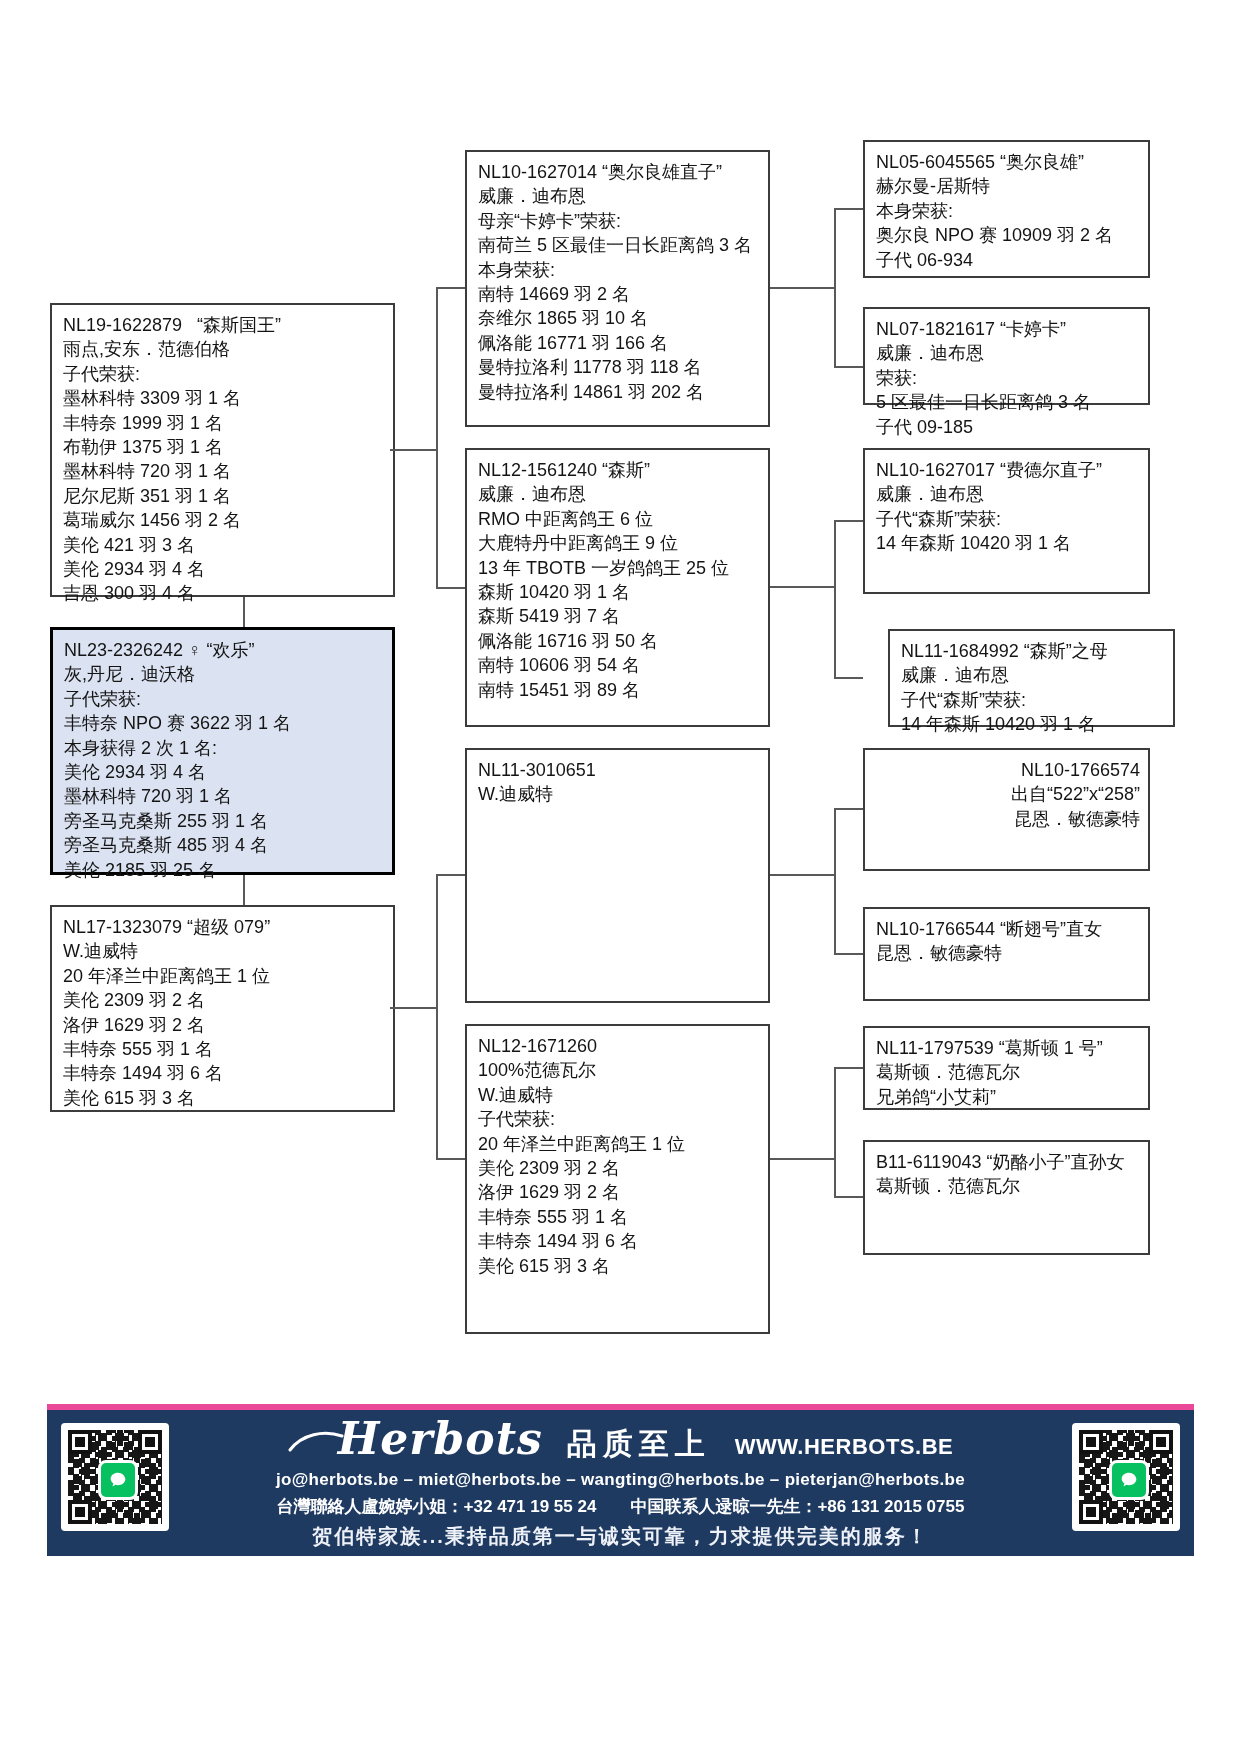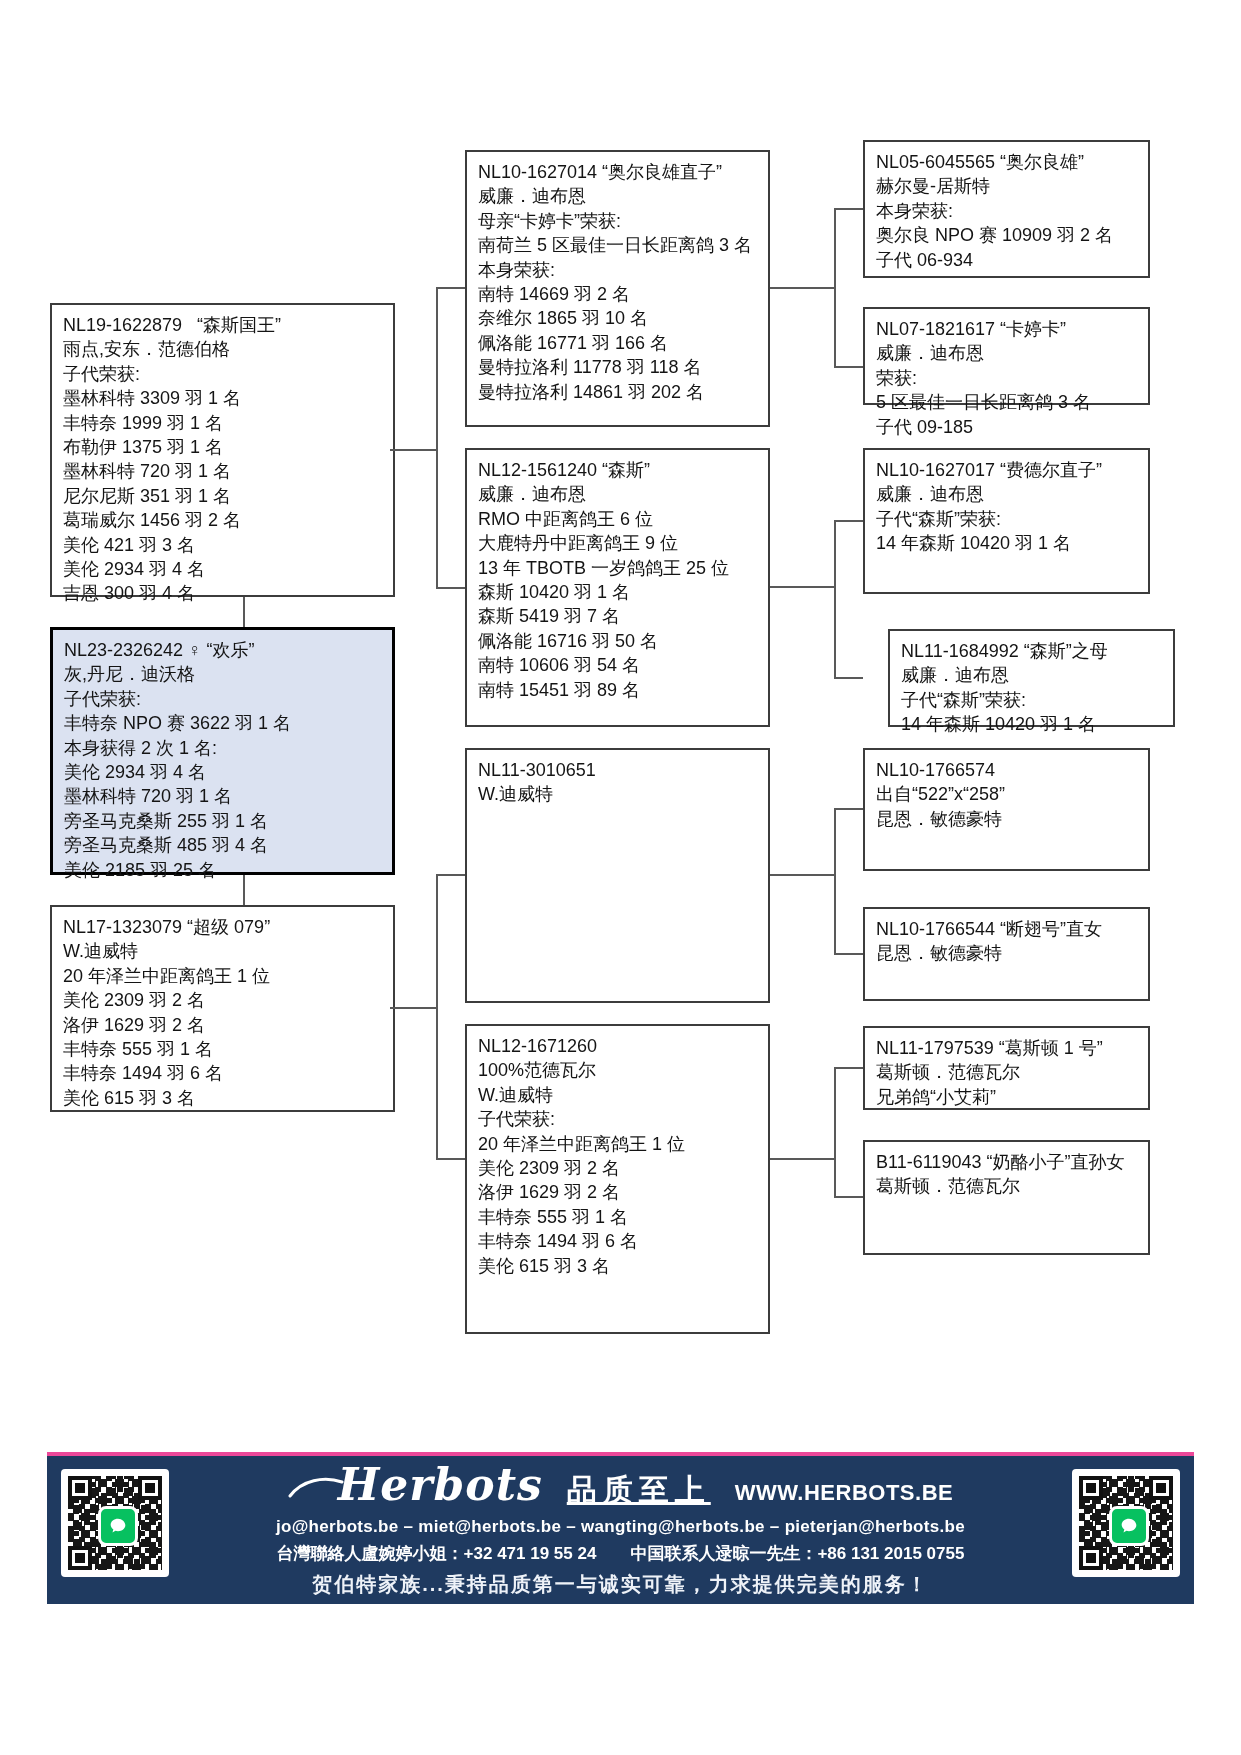--- a/index.html
+++ b/index.html
@@ -16,32 +16,32 @@
   .b-subj { left:50px;  top:627px;  width:345px; height:248px; }
   .b-l3   { left:50px;  top:905px;  width:345px; height:207px; }
   .b-m1   { left:465px; top:150px;  width:305px; height:277px; }
   .b-m2   { left:465px; top:448px;  width:305px; height:279px; }
   .b-m3   { left:465px; top:748px;  width:305px; height:255px; }
   .b-m4   { left:465px; top:1024px; width:305px; height:310px; }
   .b-r1   { left:863px; top:140px;  width:287px; height:138px; }
   .b-r2   { left:863px; top:307px;  width:287px; height:98px; }
   .b-r3   { left:863px; top:448px;  width:287px; height:146px; }
   .b-r4   { left:863px; top:629px;  width:287px; height:98px;margin-left:25px;  }
-  .b-r5   { left:863px; top:748px;  width:287px; height:123px; }
+  .b-r5   { left:863px; top:748px;  width:287px; height:123px;text-align:right; }
   .b-r6   { left:863px; top:907px;  width:287px; height:94px;  }
   .b-r7   { left:863px; top:1026px; width:287px; height:84px;  }
   .b-r8   { left:863px; top:1140px; width:287px; height:115px; }
 
   
   .cl { position:absolute; background:#595959; }
   .cl.h { height:2px; } .cl.v { width:2px; }
 
   
-  .footer { position:absolute; left:47px; top:1452px; width:1147px; height:152px;
-            background:#1f3a60; border-top:4px solid #ec4899; box-sizing:border-box; }
+  .footer { position:absolute; left:47px; top:1404px; width:1147px; height:152px;
+            background:#1f3a60; border-top:6px solid #ec4899; box-sizing:border-box; }
   .qr { position:absolute; top:13px; width:108px; height:108px; background:#fff; border-radius:4px; }
   .qr-left  { left:14px; }
   .qr-right { right:14px; }
   .qr-checker { position:absolute; inset:7px; background-color:#fff;
     background-image:
       conic-gradient(#161616 25%, transparent 0 50%, #161616 0 75%, transparent 0),
       conic-gradient(#161616 25%, transparent 0 50%, #161616 0 75%, transparent 0);
     background-size:11px 11px, 17px 17px; background-position:0 0, 5px 3px; }
   .finder { position:absolute; width:24px; height:24px; border:4px solid #111; background:#fff; box-sizing:border-box; }
   .finder::after { content:""; position:absolute; inset:3px; background:#111; }
@@ -49,21 +49,21 @@
   .qr-logo { position:absolute; left:50%; top:50%; width:34px; height:34px; margin:-17px 0 0 -17px;
              background:#07c160; border:3px solid #fff; border-radius:8px; display:flex; align-items:center; justify-content:center; }
   .qr-logo svg { width:22px; height:22px; }
 
   .footer-center { position:absolute; left:132px; right:132px; top:6px; bottom:6px;
                    display:flex; flex-direction:column; justify-content:space-between; align-items:center; color:#fff; }
   .brand-row { display:flex; align-items:baseline; gap:24px; }
   .brand-script { font-family:"DejaVu Serif","Liberation Serif",serif; font-style:italic; font-weight:700;
                   font-size:44px; line-height:46px; color:#fff; letter-spacing:1px; }
   .swash { vertical-align:baseline; margin-right:-6px; }
-  .brand-cn { font-size:30px; font-weight:600; letter-spacing:6px;text-decoration:underline; }
+  .brand-cn { font-size:30px; font-weight:600; letter-spacing:6px; }
   .brand-site { font-size:22px; font-weight:700; letter-spacing:0.5px; }
   .emails   { font-size:17px; font-weight:700; letter-spacing:0.3px; }
   .contacts { font-size:17px; font-weight:600; }
   .slogan   { font-size:20px; font-weight:700; letter-spacing:2px; color:#eef2f8; }
 </style>
 </head>
 <body>
 
 <div class="page">
 

